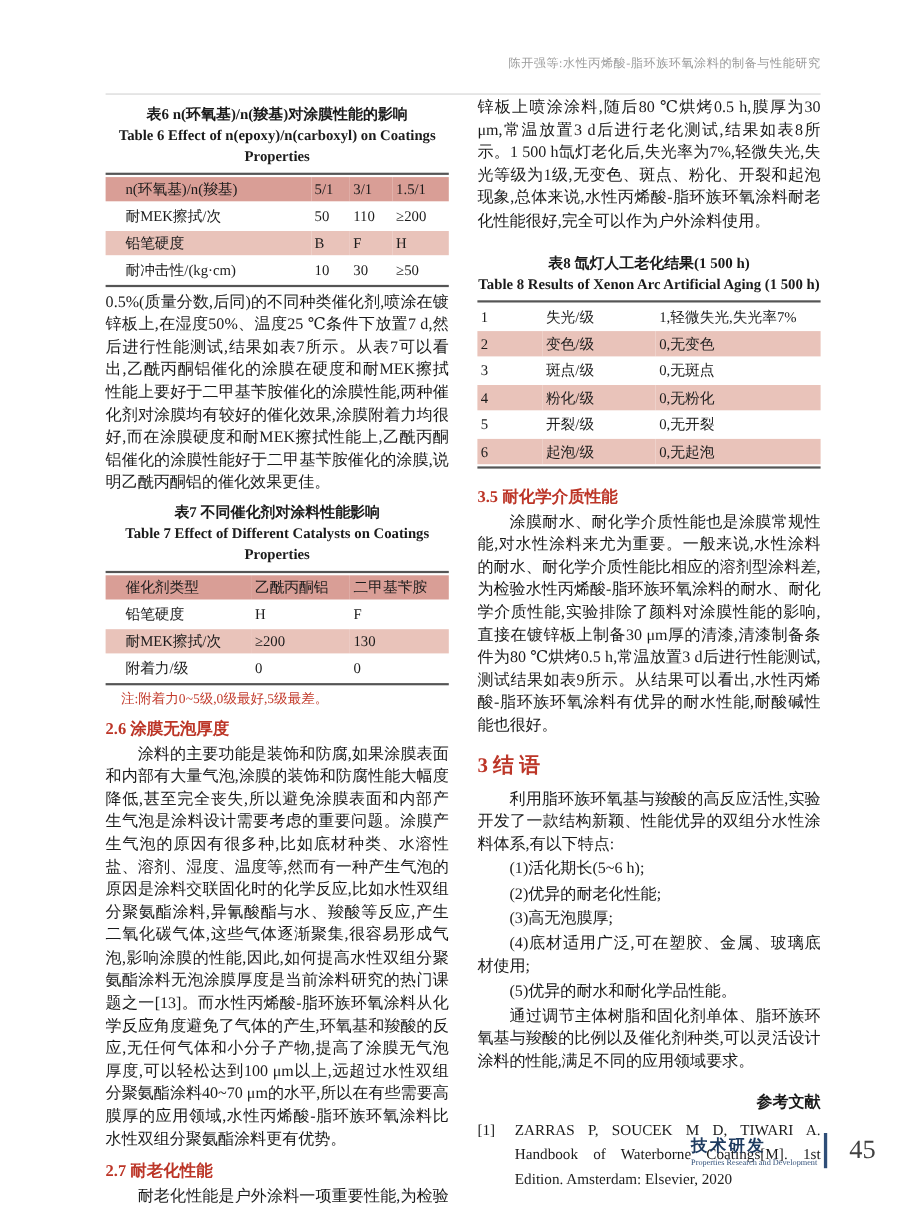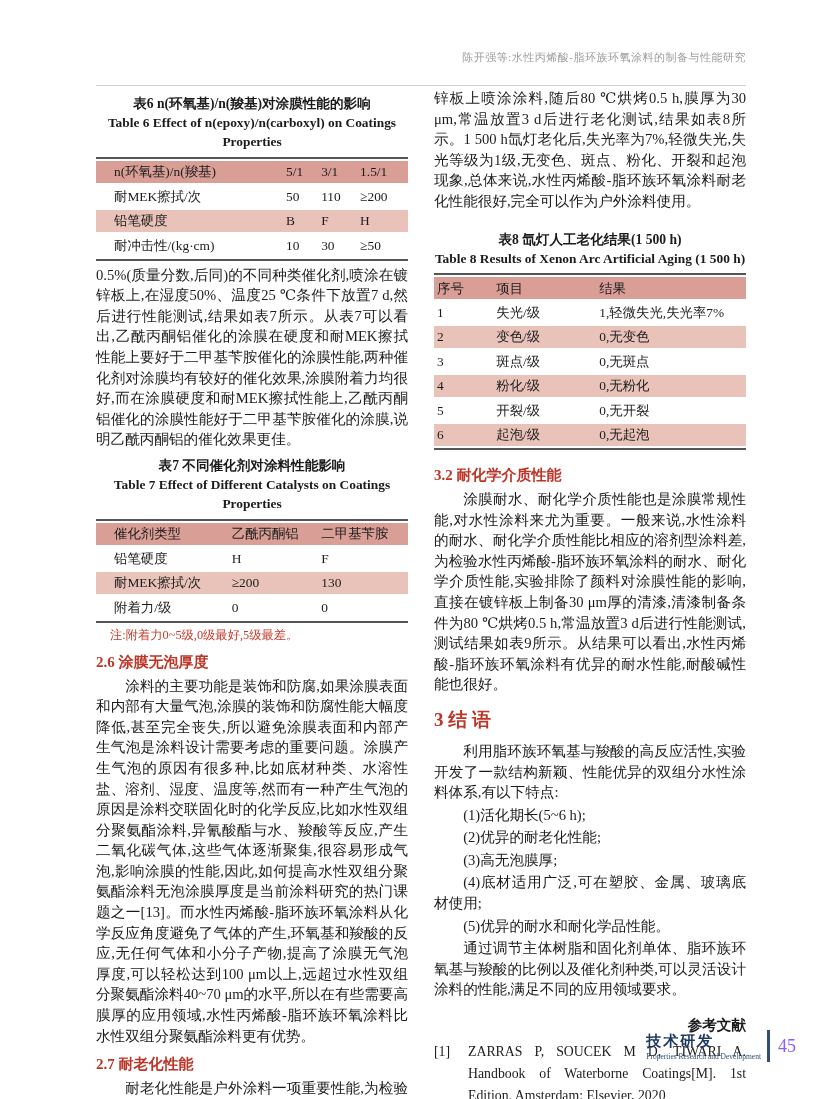--- a/index.html
+++ b/index.html
@@ -32,21 +32,21 @@
   .ref-item{display:flex;font-size:13.8px;line-height:22px;text-align:justify;}
   .ref-label{width:34px;flex:none;}
   .ref-text{flex:1;}
   .spacer-lg{height:10px;}
   .footer{position:absolute;top:1030px;right:20px;display:flex;align-items:center;}
   .footer-textblock{text-align:left;}
   .footer-cn{font-weight:bold;font-size:15px;color:#1d3a5f;letter-spacing:2px;
     font-family:"Liberation Sans","DejaVu Sans",sans-serif;}
   .footer-en{font-size:7.5px;color:#2f4e78;margin-top:1px;}
   .footer-bar{width:3px;height:32px;background:#2f4e78;margin:0 8px 0 6px;}
-  .footer-page{font-size:18px;color:#8b5cf6;}
+  .footer-page{font-size:24px;color:#404040;margin-left:12px;}
 </style>
 </head>
 <body>
 
 <div class="page">
 
   <div class="running-head">陈开强等:水性丙烯酸-脂环族环氧涂料的制备与性能研究</div>
 
   <div class="columns">
 
@@ -128,25 +128,20 @@
       <div class="spacer-lg"></div>
       <div class="tbl-cap-cn">表8 氙灯人工老化结果(1 500 h)</div>
       <div class="tbl-cap-en">Table 8 Results of Xenon Arc Artificial Aging (1 500 h)</div>
       <table class="jt">
         <colgroup>
             <col style="width:19%">
             <col style="width:33%">
             <col style="width:48%">
           </colgroup>
         <tbody>
-          <tr class="shade-dark">
-            <td>序号</td>
-            <td>项目</td>
-            <td>结果</td>
-          </tr>
           <tr>
             <td>1</td>
             <td>失光/级</td>
             <td>1,轻微失光,失光率7%</td>
           </tr>
           <tr class="shade-light">
             <td>2</td>
             <td>变色/级</td>
             <td>0,无变色</td>
           </tr>
@@ -166,21 +161,21 @@
             <td>0,无开裂</td>
           </tr>
           <tr class="shade-light">
             <td>6</td>
             <td>起泡/级</td>
             <td>0,无起泡</td>
           </tr>
         </tbody>
       </table>
 
-      <div class="sec-h" style="margin-top:16px;">3.2 耐化学介质性能</div>
+      <div class="sec-h" style="margin-top:16px;">3.5 耐化学介质性能</div>
       <p class="para indent">涂膜耐水、耐化学介质性能也是涂膜常规性能,对水性涂料来尤为重要。一般来说,水性涂料的耐水、耐化学介质性能比相应的溶剂型涂料差,为检验水性丙烯酸-脂环族环氧涂料的耐水、耐化学介质性能,实验排除了颜料对涂膜性能的影响,直接在镀锌板上制备30 μm厚的清漆,清漆制备条件为80 ℃烘烤0.5 h,常温放置3 d后进行性能测试,测试结果如表9所示。从结果可以看出,水性丙烯酸-脂环族环氧涂料有优异的耐水性能,耐酸碱性能也很好。</p>
 
       <div class="concl-h">3 结 语</div>
       <p class="para indent">利用脂环族环氧基与羧酸的高反应活性,实验开发了一款结构新颖、性能优异的双组分水性涂料体系,有以下特点:</p>
       <p class="para indent">(1)活化期长(5~6 h);</p>
       <p class="para indent">(2)优异的耐老化性能;</p>
       <p class="para indent">(3)高无泡膜厚;</p>
       <p class="para indent">(4)底材适用广泛,可在塑胶、金属、玻璃底材使用;</p>
       <p class="para indent">(5)优异的耐水和耐化学品性能。</p>
       <p class="para indent">通过调节主体树脂和固化剂单体、脂环族环氧基与羧酸的比例以及催化剂种类,可以灵活设计涂料的性能,满足不同的应用领域要求。</p>

